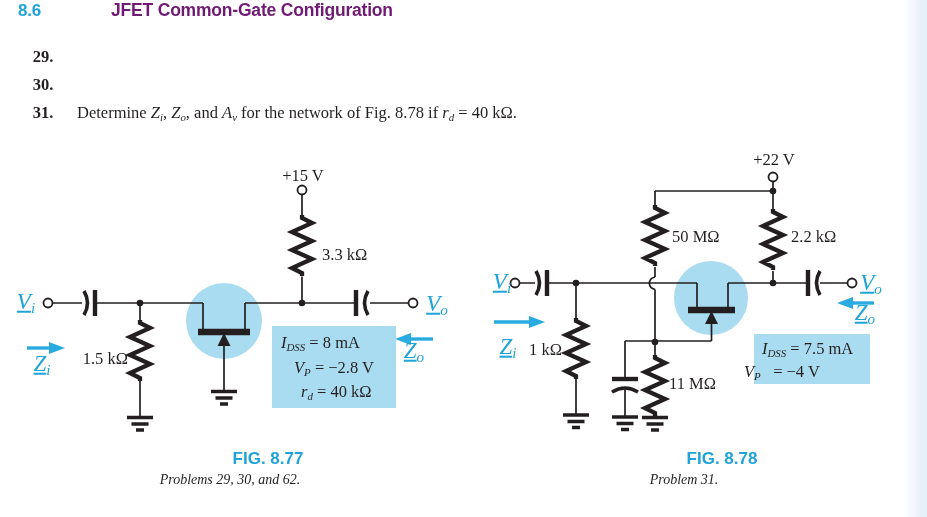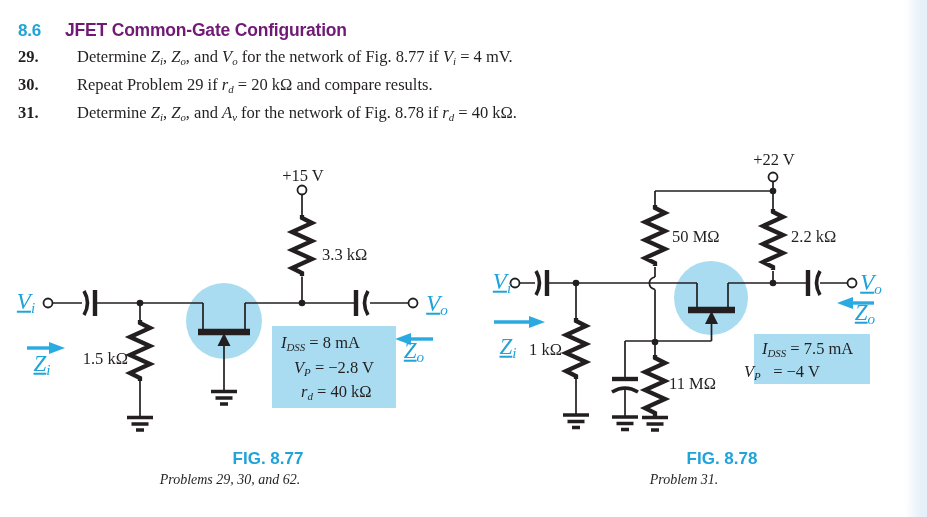--- a/index.html
+++ b/index.html
@@ -9,27 +9,27 @@
     --ink:#231f20;
   }
   html,body{margin:0;padding:0;background:#ffffff;}
   .page{
     position:relative;width:927px;height:517px;background:#ffffff;overflow:hidden;
     font-family:"Liberation Serif","DejaVu Serif",serif;color:var(--ink);
   }
   .edge-strip{position:absolute;right:0;top:0;width:22px;height:517px;
     background:linear-gradient(to right, rgba(230,240,248,0), #e6f0f8 75%);}
   
-  .header{position:absolute;left:18px;top:20px;display:flex;align-items:baseline;
-    font-family:"Liberation Sans","DejaVu Sans",sans-serif;font-weight:bold;letter-spacing:-0.2px;}
+  .header{position:absolute;left:18px;top:0;display:flex;align-items:baseline;
+    font-family:"Liberation Sans","DejaVu Sans",sans-serif;font-weight:bold;letter-spacing:-0.2px;gap:46px;}
   .secnum{color:var(--accent);font-size:17px;margin-right:24px;}
   .sectitle{color:#701a75;font-size:17.5px;}
   
   .problem{position:absolute;left:18px;display:flex;white-space:pre;font-size:16.5px;}
-  .pnum{display:inline-block;width:50px;text-align:left;font-weight:bold;margin-right:9px;}
+  .pnum{display:inline-block;width:50px;text-align:center;font-weight:bold;margin-right:9px;}
   .ptext{}
   .var{font-style:italic;}
   .sub{font-size:0.66em;vertical-align:-0.30em;}
   
   .lbl{position:absolute;white-space:pre;font-size:16.5px;color:var(--ink);}
   .c{transform:translate(-50%,-50%);}
   .l{transform:translate(0,-50%);}
   .r{transform:translate(-100%,-50%);}
   .cy{color:var(--accent);font-style:italic;font-size:23px;text-decoration:underline;}
   .figcap{position:absolute;transform:translate(-50%,-50%);
@@ -58,25 +58,23 @@
 <div class="page">
   <div class="edge-strip"></div>
 
   <div class="header">
     <span class="secnum">8.6</span>
     <span class="sectitle">JFET Common-Gate Configuration</span>
   </div>
 
   <div class="problem" style="top:47px">
     <span class="pnum">29.</span>
-    <span class="ptext"><span>Determine </span><span class="var">Z</span><span class="var sub">i</span><span>, </span><span class="var">Z</span><span class="var sub">o</span><span>, and </span><span class="var">V</span><span class="var sub">o</span><span> for the network of Fig. 8.77 if </span><span class="var">V</span><span class="var sub">i</span><span> = 4 mV.</span></span>
   </div>
   <div class="problem" style="top:75px">
     <span class="pnum">30.</span>
-    <span class="ptext"><span>Repeat Problem 29 if </span><span class="var">r</span><span class="var sub">d</span><span> = 20 kΩ and compare results.</span></span>
   </div>
   <div class="problem" style="top:103px">
     <span class="pnum">31.</span>
     <span class="ptext"><span>Determine </span><span class="var">Z</span><span class="var sub">i</span><span>, </span><span class="var">Z</span><span class="var sub">o</span><span>, and </span><span class="var">A</span><span class="var sub">v</span><span> for the network of Fig. 8.78 if </span><span class="var">r</span><span class="var sub">d</span><span> = 40 kΩ.</span></span>
   </div>
 
   <svg style="left:0;top:140px" width="460" height="335" viewBox="0 0 460 335">
     <circle class="hl" cx="224" cy="181" r="38"></circle>
     <g>
       <path class="w" d="M302,54.5 V75 M302,136.5 V160

